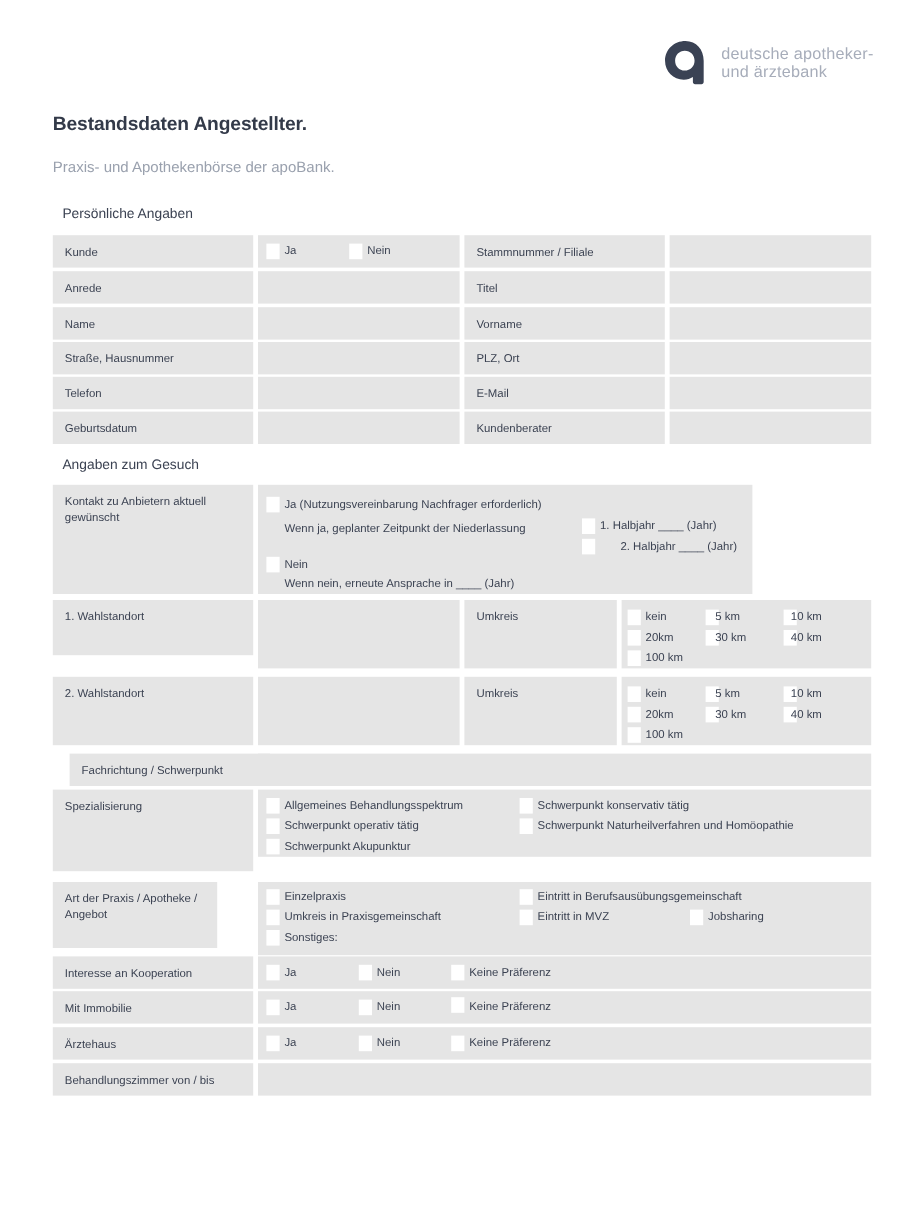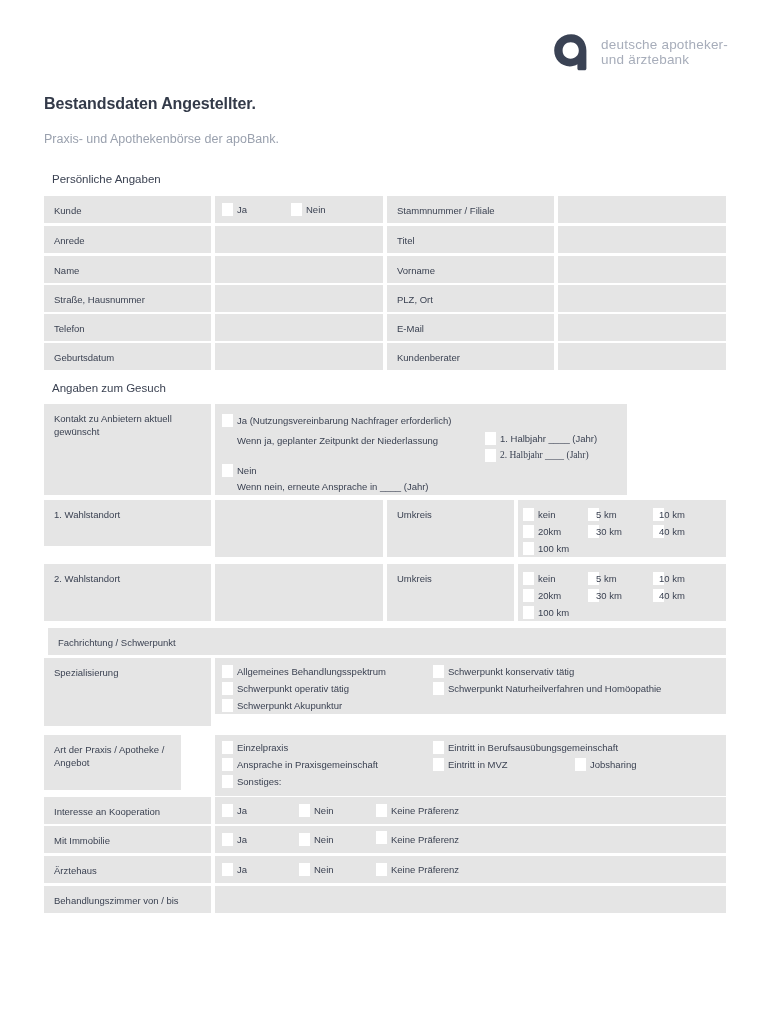--- a/index.html
+++ b/index.html
@@ -201,21 +201,21 @@
   <div class="cell" style="left:215px; top:404px; width:412px; height:91px;">
     <span class="cb" style="left:7px; top:10px;"></span>
     <span class="opt-label" style="left:22px; top:10px;">Ja (Nutzungsvereinbarung Nachfrager erforderlich)</span>
 
     <span class="free-text" style="left:22px; top:30px;">Wenn ja, geplanter Zeitpunkt der Niederlassung</span>
 
     <span class="cb" style="left:270px; top:28px;"></span>
     <span class="opt-label" style="left:285px; top:28px;">1. Halbjahr ____ (Jahr)</span>
 
     <span class="cb" style="left:270px; top:45px;"></span>
-    <span class="opt-label" style="left:285px; top:45px;font-family:Liberation Serif, serif;">2. Halbjahr ____ (Jahr)</span>
+    <span class="opt-label" style="left:302px; top:45px;">2. Halbjahr ____ (Jahr)</span>
 
     <span class="cb" style="left:7px; top:60px;"></span>
     <span class="opt-label" style="left:22px; top:60px;">Nein</span>
 
     <span class="free-text" style="left:22px; top:76px;">Wenn nein, erneute Ansprache in  ____ (Jahr)</span>
   </div>
 
   <div class="cell" style="left:44px; top:500px; width:167px; height:46px;">
     <span class="lbl">1. Wahlstandort</span>
   </div>
@@ -261,21 +261,21 @@
     <span class="opt-label" style="left:20px; top:25px;">20km</span>
     <span class="cb" style="left:70px; top:25px;"></span>
     <span class="opt-label" style="left:78px; top:25px;">30 km</span>
     <span class="cb" style="left:135px; top:25px;"></span>
     <span class="opt-label" style="left:141px; top:25px;">40 km</span>
 
     <span class="cb" style="left:5px; top:42px;"></span>
     <span class="opt-label" style="left:20px; top:42px;">100 km</span>
   </div>
 
-  <div class="cell" style="left:48px; top:628px; width:167px; height:27px;padding-left:11px;">
+  <div class="cell" style="left:58px; top:628px; width:167px; height:27px;padding-left:11px;">
     <span class="lbl">Fachrichtung / Schwerpunkt</span>
   </div>
   <div class="cell" style="left:215px; top:628px; width:511px; height:27px;"></div>
 
   <div class="cell" style="left:44px; top:658px; width:167px; height:68px;">
     <span class="lbl">Spezialisierung</span>
   </div>
   <div class="cell" style="left:215px; top:658px; width:511px; height:56px;">
     <span class="cb" style="left:7px; top:7px;"></span>
     <span class="opt-label" style="left:22px; top:7px;">Allgemeines Behandlungsspektrum</span>
@@ -290,21 +290,21 @@
     <span class="opt-label" style="left:233px; top:24px;">Schwerpunkt Naturheilverfahren und Homöopathie</span>
   </div>
 
   <div class="cell wrap" style="left:44px; top:735px; width:137px; height:55px;">
     <span class="lbl">Art der Praxis / Apotheke / Angebot</span>
   </div>
   <div class="cell" style="left:215px; top:735px; width:511px; height:61px;">
     <span class="cb" style="left:7px; top:6px;"></span>
     <span class="opt-label" style="left:22px; top:6px;">Einzelpraxis</span>
     <span class="cb" style="left:7px; top:23px;"></span>
-    <span class="opt-label" style="left:22px; top:23px;">Ansprache in Praxisgemeinschaft</span>
+    <span class="opt-label" style="left:22px; top:23px;">Umkreis in Praxisgemeinschaft</span>
     <span class="cb" style="left:7px; top:40px;"></span>
     <span class="opt-label" style="left:22px; top:40px;">Sonstiges:</span>
 
     <span class="cb" style="left:218px; top:6px;"></span>
     <span class="opt-label" style="left:233px; top:6px;">Eintritt in Berufsausübungsgemeinschaft</span>
     <span class="cb" style="left:218px; top:23px;"></span>
     <span class="opt-label" style="left:233px; top:23px;">Eintritt in MVZ</span>
     <span class="cb" style="left:360px; top:23px;"></span>
     <span class="opt-label" style="left:375px; top:23px;">Jobsharing</span>
   </div>

